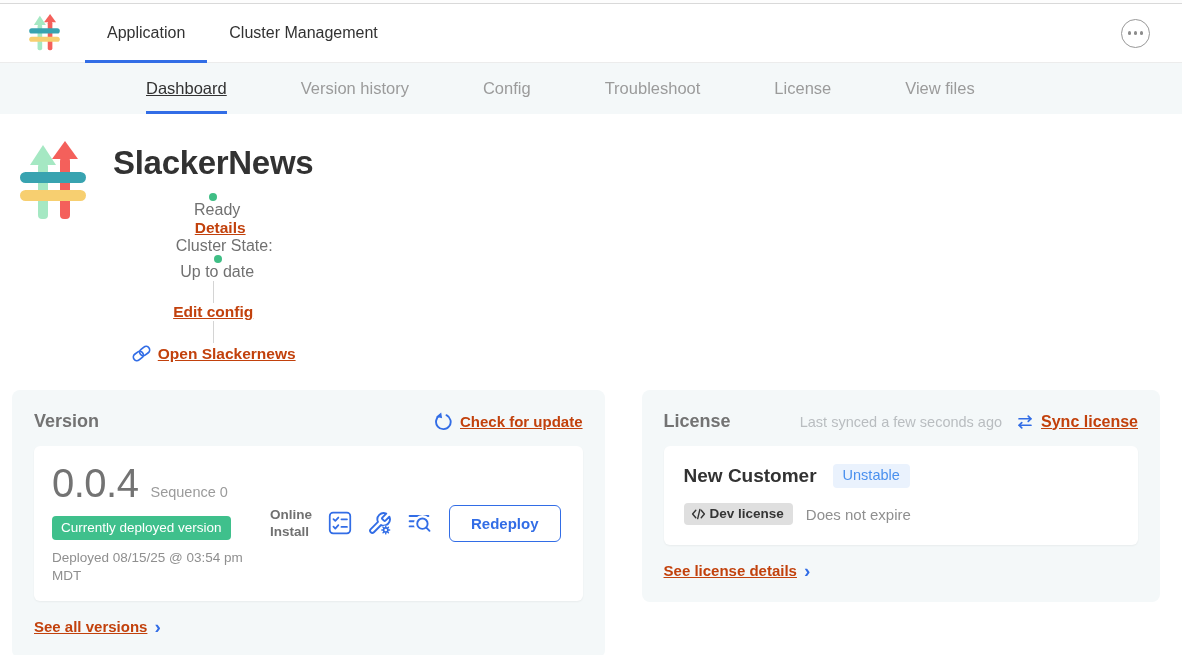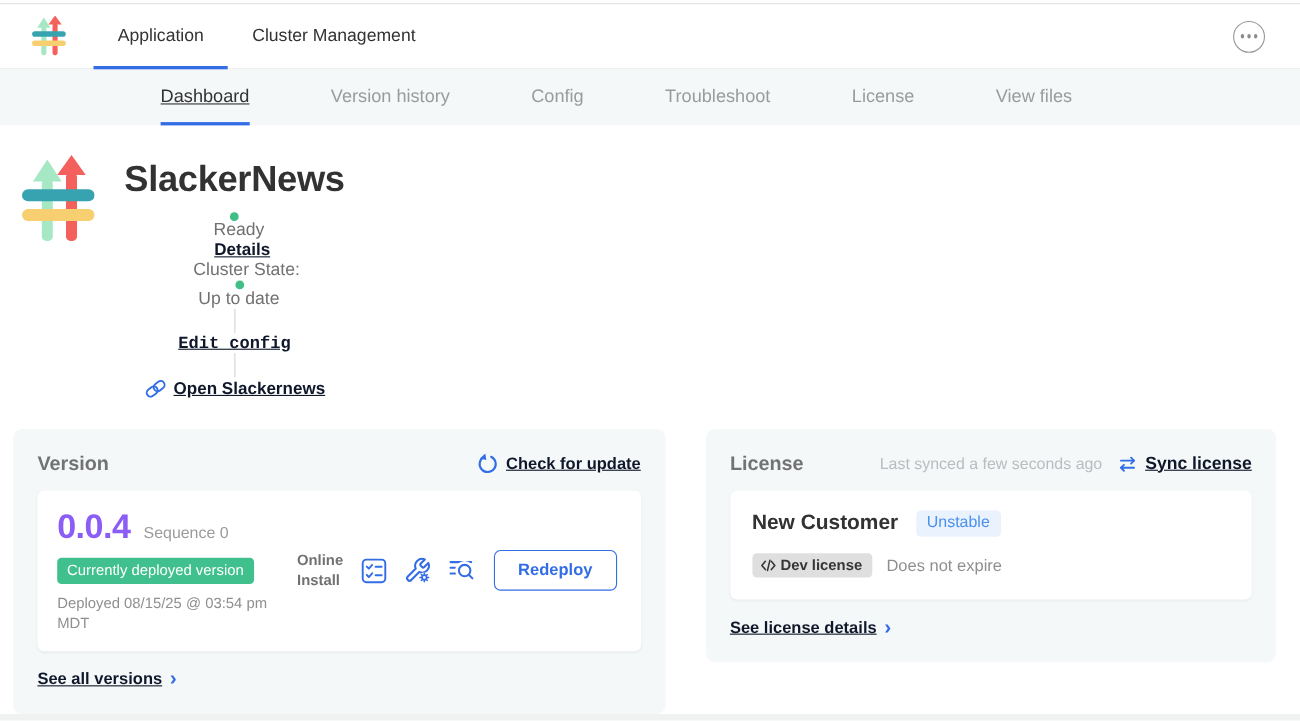--- a/index.html
+++ b/index.html
@@ -32,26 +32,26 @@
   
   .main { flex:1 1 auto; background:#fff; }
 
   .app-head { display:flex; margin:27px 0 0 20px; }
   .app-logo { width:66px; height:82px; flex:0 0 auto; }
   .app-head-right { margin-left:27px; padding-top:3px; }
   .app-title { font-size:33px; font-weight:800; color:#323232; letter-spacing:-0.3px; }
   .status-row { display:flex; align-items:center; margin-top:11px; font-size:16px; color:#717171;flex-direction:column; }
   .dot { width:8px; height:8px; border-radius:50%; background:#3fbe85; display:inline-block; }
   .status-row .lbl { margin-left:8px; }
-  .blue-link { color:#0f172a; font-weight:700; text-decoration:underline; }
+  .blue-link { color:#c2410c; font-weight:700; text-decoration:underline; }
   .status-row .details { margin-left:14px; font-size:15.5px; }
   .status-row .cluster-lbl { margin-left:22px; }
   .status-row .dot2 { margin-left:9px; }
   .status-row .divider { width:1px; height:22px; background:#d4d4d4; margin:0 15px; }
-  .status-row .edit-config { font-size:15.5px;font-family:Liberation Mono, monospace; }
+  .status-row .edit-config { font-size:15.5px; }
   .open-app { display:flex; align-items:center; gap:6px; }
   .open-app a { font-size:15.5px; }
 
   
   .cards { display:flex; align-items:flex-start; gap:37px; margin:26px 22px 0 12px; }
   .card { background:#f4f8f9; border-radius:8px; padding:21px 22px 22px; }
   .card.version { flex:0 0 556px; }
   .card.license { flex:1 1 auto; }
   .card-head { display:flex; align-items:center; }
   .card-title { font-size:18px; font-weight:700; color:#737373; }
@@ -59,21 +59,21 @@
   .head-right a { font-size:15px; }
   .last-synced { margin-left:auto; font-size:14.5px; color:#b9bdc0; margin-right:14px; }
   .sync-group { display:flex; align-items:center; gap:7px; }
 
   .inner-panel { background:#fff; border-radius:6px; box-shadow:0 1px 2px rgba(50,50,50,.06); margin-top:14px; }
 
   
   .version-panel { padding:15px 18px 16px; display:flex; align-items:center; justify-content:space-between; }
   .ver-left { width:218px; flex:0 0 auto; }
   .ver-num-row { display:flex; align-items:baseline; }
-  .ver-num { font-size:31px; font-weight:700; color:#8b5cf6; letter-spacing:-0.5px; }
+  .ver-num { font-size:40px; font-weight:400; color:#737373; letter-spacing:-0.5px; }
   .ver-seq { font-size:14.5px; color:#9b9b9b; margin-left:12px; }
   .deployed-badge { display:inline-block; margin-top:10px; background:#3fc08c; color:#fff; font-size:13.5px; font-weight:500; padding:4px 9px 5px; border-radius:4px; }
   .deployed-at { margin-top:9px; font-size:13.5px; color:#8f8f8f; line-height:1.35; width:214px; }
   .ver-actions { display:flex; align-items:center; gap:15px; padding-right:4px; }
   .install-type { font-size:13.5px; font-weight:700; color:#717171; line-height:1.3; }
   .icon-btn { width:25px; height:25px; display:flex; align-items:center; justify-content:center; cursor:pointer; }
   .redeploy-btn { margin-left:2px; background:#fff; border:1.5px solid #326de6; color:#326de6; font-size:15px; font-weight:700; padding:9px 21px; border-radius:6px; font-family:inherit; cursor:pointer; }
   .card-footer-link { display:flex; align-items:center; margin-top:16px; }
   .card-footer-link a { font-size:15px; }
   .chev { color:#326de6; font-weight:700; font-size:19px; margin-left:7px; line-height:1; text-decoration:none; }

